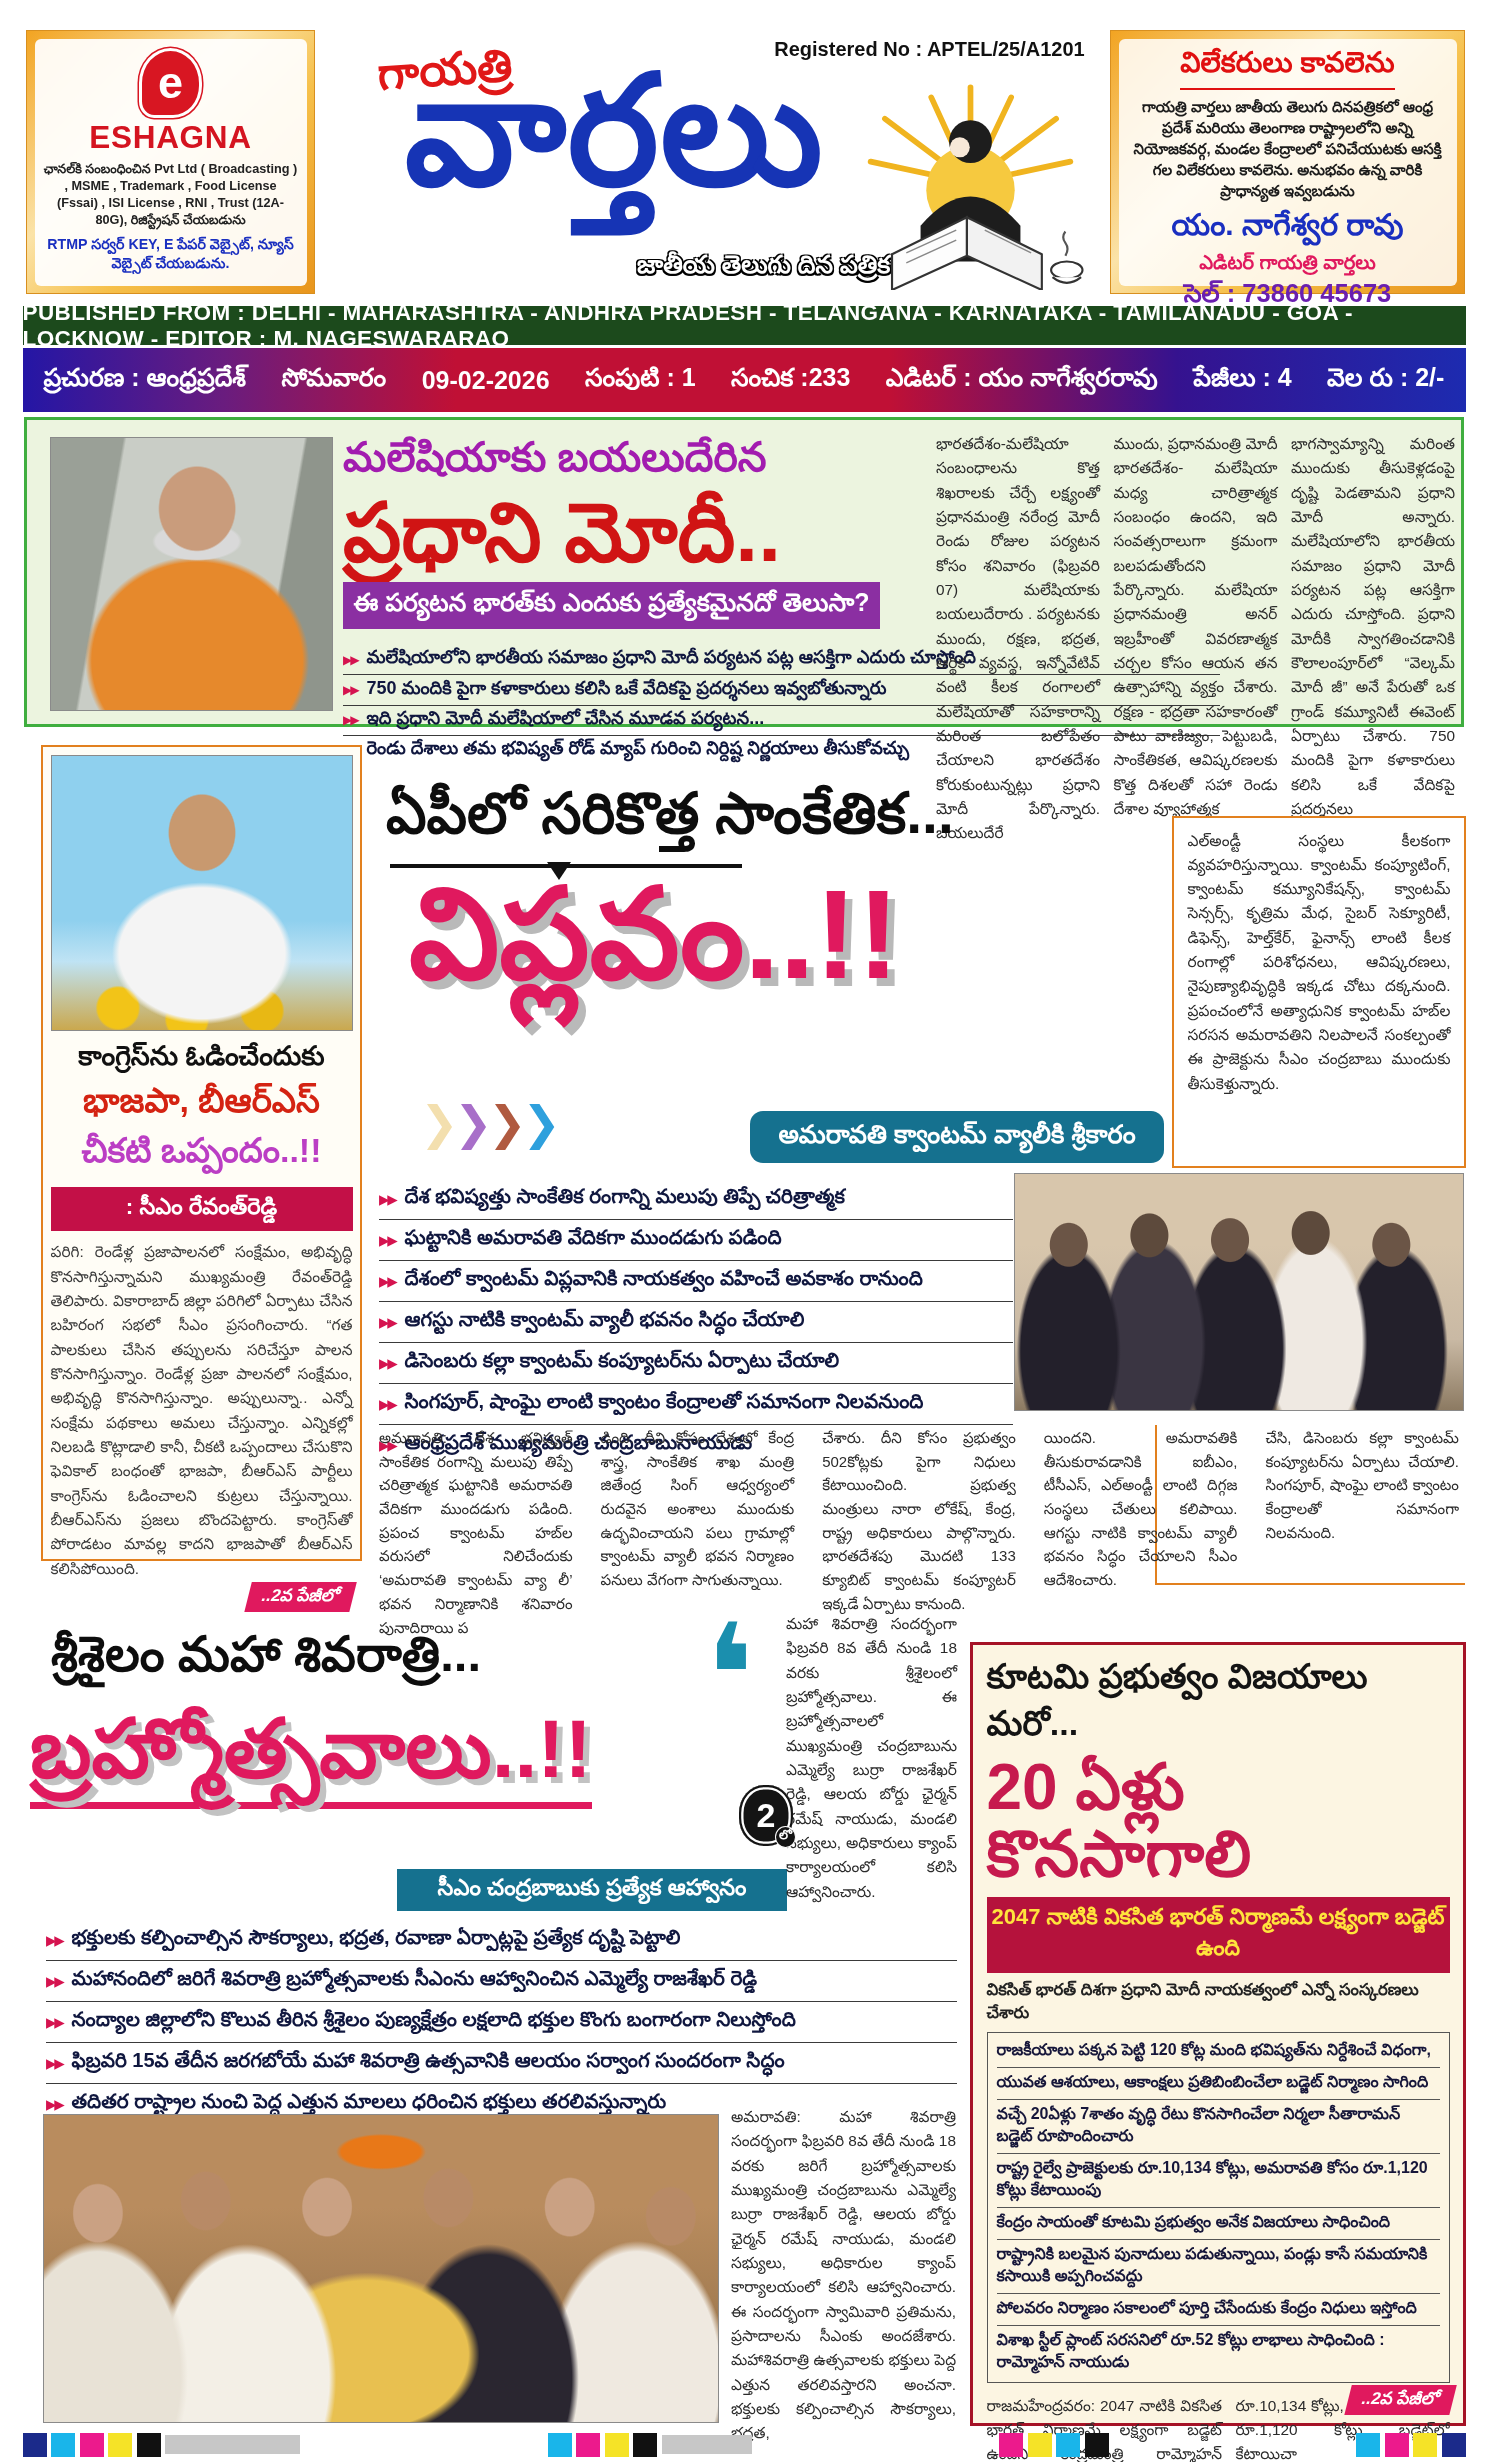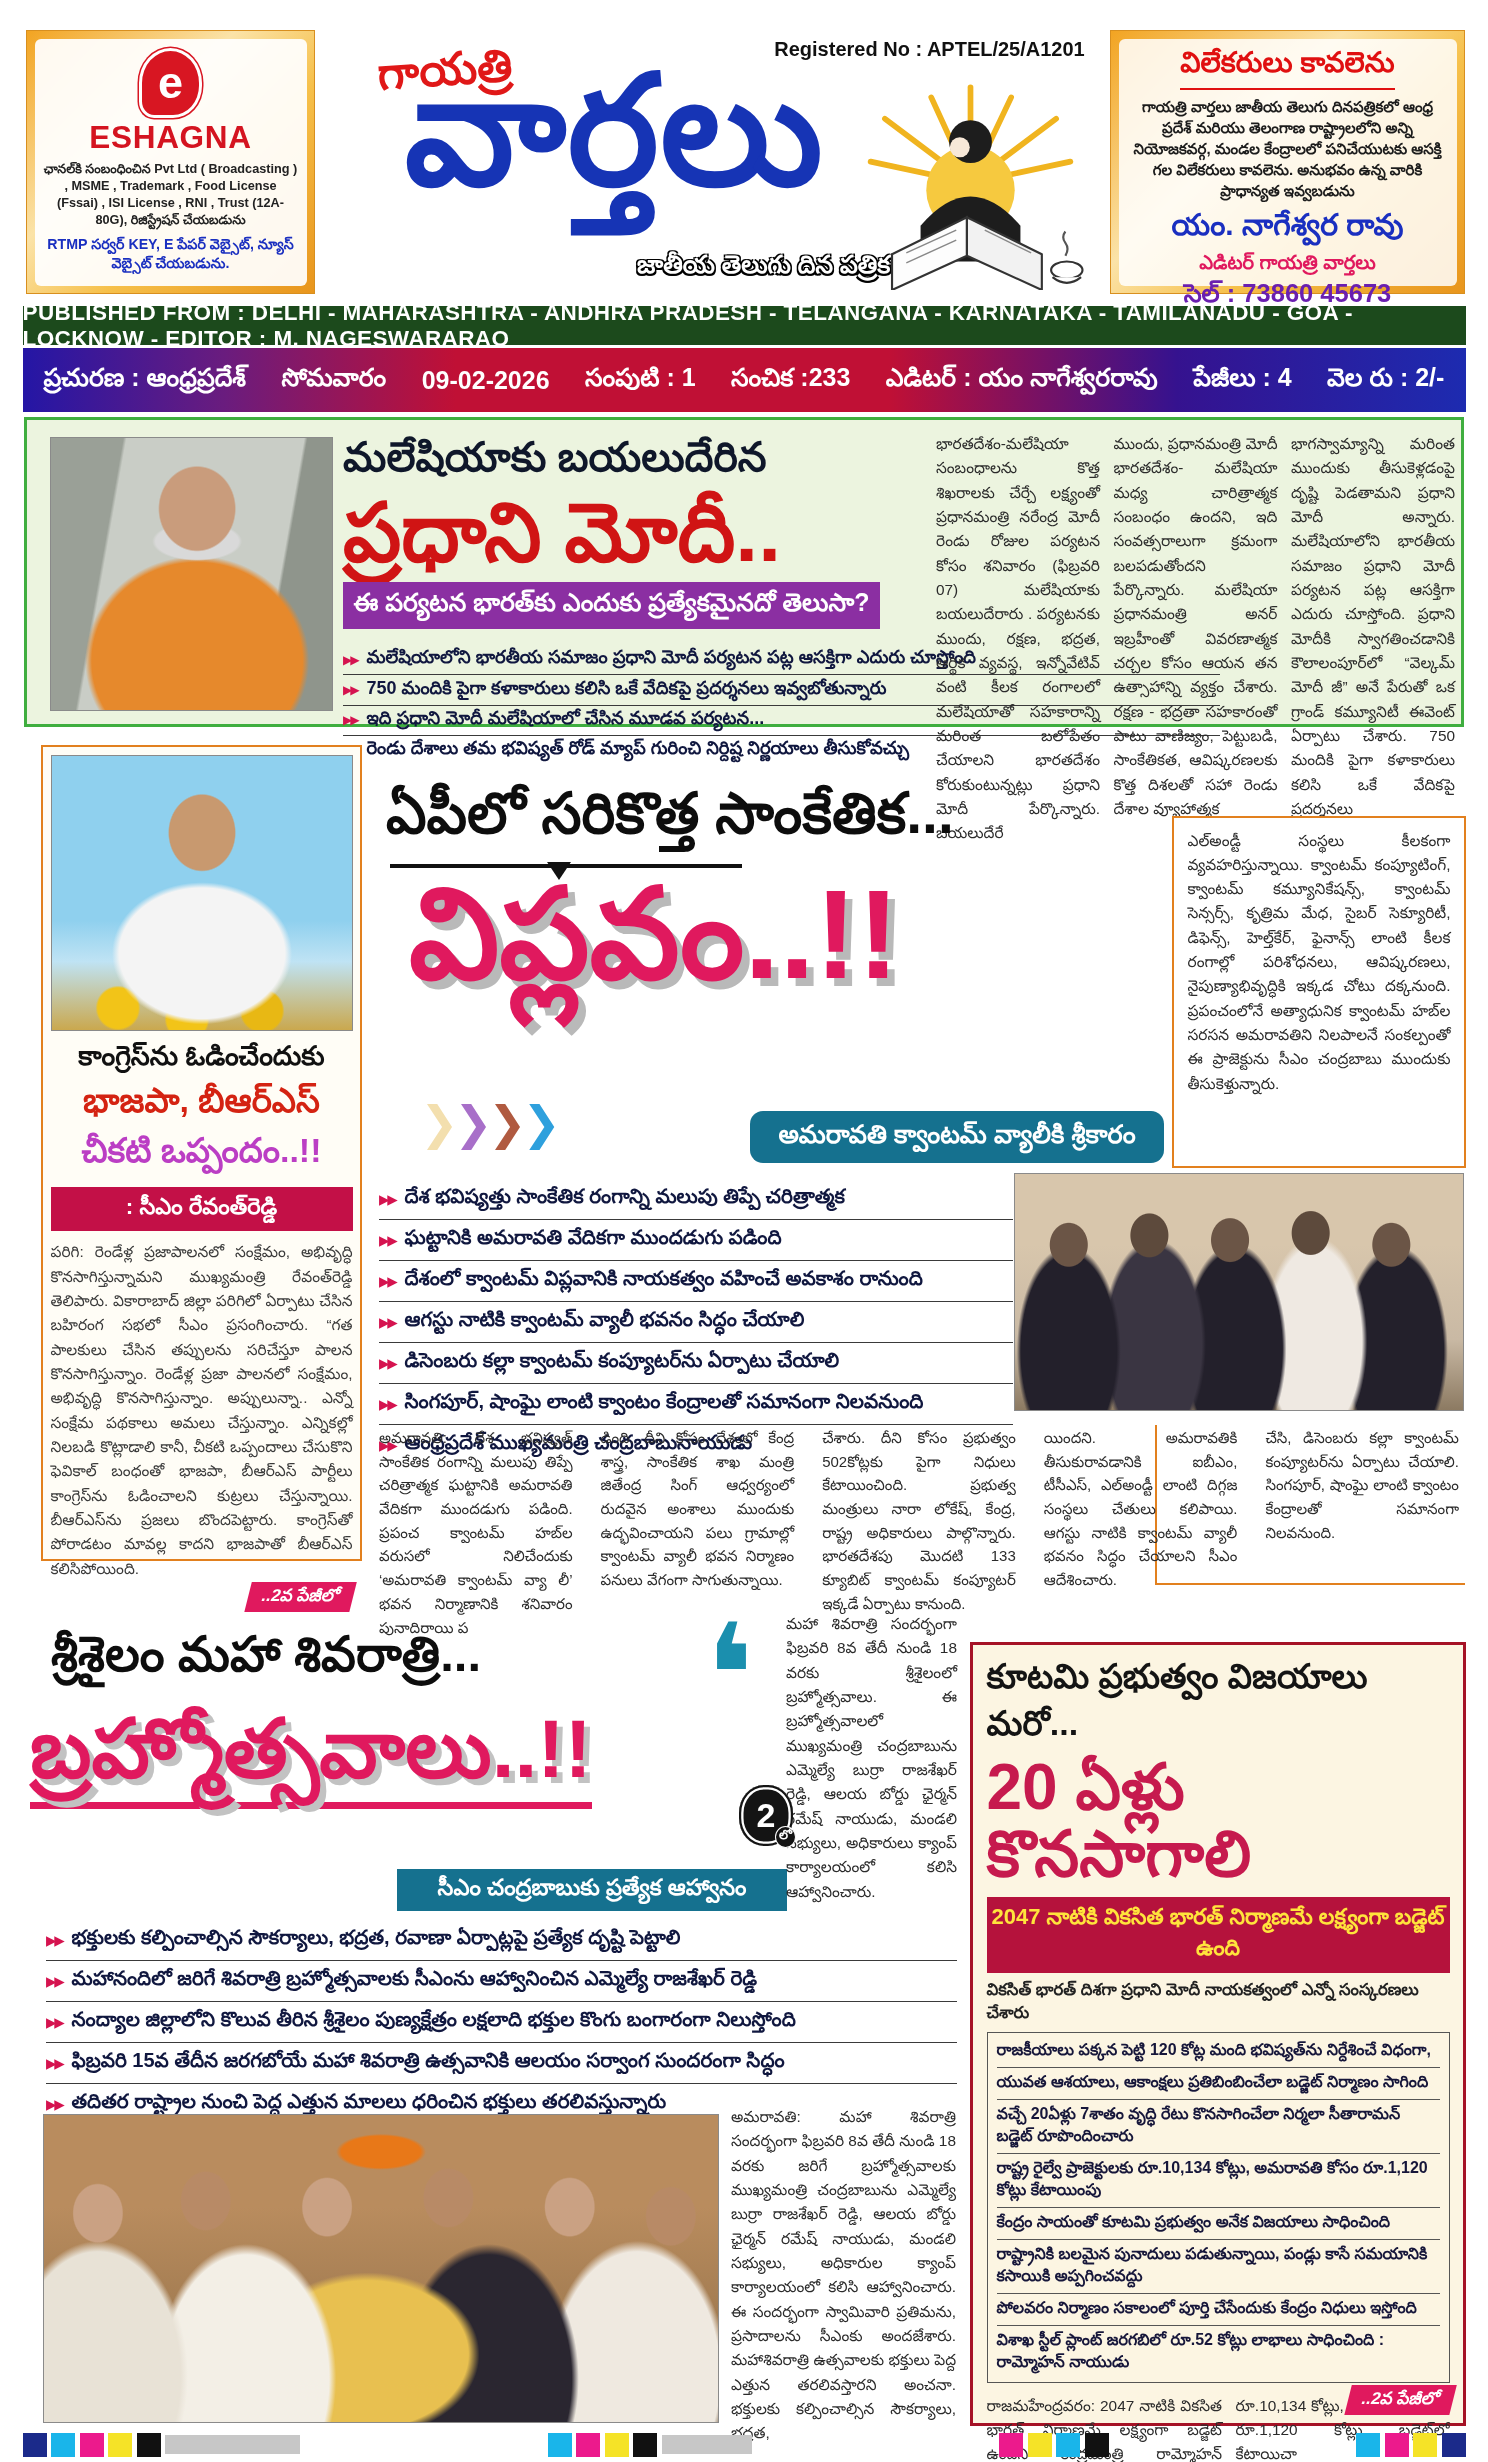--- a/index.html
+++ b/index.html
@@ -107,21 +107,21 @@
     <span>వెల రు : 2/-</span>
   </div>
 
   <div class="abs" style="left:24px;top:417px;width:1440px;height:310px;background:#ecf4df;border:3px solid #3fae3f;">
     <div class="abs photo" style="left:22.5px;top:16.5px;width:283px;height:274px;background:
         radial-gradient(39px 43px at 52% 26%, #c99c7c 96%, transparent),
         radial-gradient(45px 19.5px at 52% 38%, #d9d9d9 92%, transparent),
         radial-gradient(112px 105px at 52% 82%, #e6892c 94%, transparent),
         linear-gradient(100deg,#9aa097 22%,#c9cdc6 23%,#c9cdc6 77%,#8f958c 78%);"></div>
     <div class="abs" style="left:316px;top:13.5px;width:577px;">
-      <div style="font-size:41px;font-weight:800;color:#0f172a;">మలేషియాకు బయలుదేరిన</div>
+      <div style="font-size:41px;font-weight:800;color:#a21caf;">మలేషియాకు బయలుదేరిన</div>
       <div style="font-size:82px;font-weight:800;color:#d01414;line-height:1.02;">ప్రధాని మోదీ..</div>
       <div style="margin-top:7.5px;background:#8b2fa2;color:#fff;font-size:25px;font-weight:800;padding:6px 10.5px;display:inline-block;">ఈ పర్యటన భారత్‌కు ఎందుకు ప్రత్యేకమైనదో తెలుసా?</div>
     </div>
     <div class="abs" style="left:316px;top:225px;width:877px;">
       <div class="bullet" style="font-size:18px;padding:2.2px 0;">మలేషియాలోని భారతీయ సమాజం ప్రధాని మోదీ పర్యటన పట్ల ఆసక్తిగా ఎదురు చూస్తోంది</div>
       <div class="bullet" style="font-size:18px;padding:2.2px 0;">750 మందికి పైగా కళాకారులు కలిసి ఒకే వేదికపై ప్రదర్శనలు ఇవ్వబోతున్నారు</div>
       <div class="bullet" style="font-size:18px;padding:2.2px 0;">ఇది ప్రధాని మోదీ మలేషియాలో చేసిన మూడవ పర్యటన...</div>
       <div class="bullet last" style="font-size:18px;padding:2.2px 0;">రెండు దేశాలు తమ భవిష్యత్ రోడ్ మ్యాప్ గురించి నిర్దిష్ట నిర్ణయాలు తీసుకోవచ్చు</div>
     </div>
 
@@ -235,21 +235,21 @@
     <div style="background:#b5123c;color:#ffe43c;font-size:22px;font-weight:800;text-align:center;padding:6.7px 3px;margin-top:9px;">2047 నాటికి వికసిత భారత్ నిర్మాణమే లక్ష్యంగా బడ్జెట్ ఉంది</div>
     <div style="font-size:16.5px;font-weight:800;color:#222;margin-top:7.5px;">వికసిత్ భారత్ దిశగా ప్రధాని మోదీ నాయకత్వంలో ఎన్నో సంస్కరణలు చేశారు</div>
     <div style="border:1.5px solid #555;padding:3px 9px;margin-top:6px;">
       <div style="font-size:16px;font-weight:700;color:#16163a;border-bottom:1.5px solid #555;padding:4.5px 0;">రాజకీయాలు పక్కన పెట్టి 120 కోట్ల మంది భవిష్యత్‌ను నిర్దేశించే విధంగా,</div>
       <div style="font-size:16px;font-weight:700;color:#16163a;border-bottom:1.5px solid #555;padding:4.5px 0;">యువత ఆశయాలు, ఆకాంక్షలు ప్రతిబింబించేలా బడ్జెట్ నిర్మాణం సాగింది</div>
       <div style="font-size:16px;font-weight:700;color:#16163a;border-bottom:1.5px solid #555;padding:4.5px 0;">వచ్చే 20ఏళ్లు 7శాతం వృద్ధి రేటు కొనసాగించేలా నిర్మలా సీతారామన్ బడ్జెట్ రూపొందించారు</div>
       <div style="font-size:16px;font-weight:700;color:#16163a;border-bottom:1.5px solid #555;padding:4.5px 0;">రాష్ట్ర రైల్వే ప్రాజెక్టులకు రూ.10,134 కోట్లు, అమరావతి కోసం రూ.1,120 కోట్లు కేటాయింపు</div>
       <div style="font-size:16px;font-weight:700;color:#16163a;border-bottom:1.5px solid #555;padding:4.5px 0;">కేంద్రం సాయంతో కూటమి ప్రభుత్వం అనేక విజయాలు సాధించింది</div>
       <div style="font-size:16px;font-weight:700;color:#16163a;border-bottom:1.5px solid #555;padding:4.5px 0;">రాష్ట్రానికి బలమైన పునాదులు పడుతున్నాయి, పండ్లు కాసే సమయానికి కసాయికి అప్పగించవద్దు</div>
       <div style="font-size:16px;font-weight:700;color:#16163a;border-bottom:1.5px solid #555;padding:4.5px 0;">పోలవరం నిర్మాణం సకాలంలో పూర్తి చేసేందుకు కేంద్రం నిధులు ఇస్తోంది</div>
-      <div style="font-size:16px;font-weight:700;color:#16163a;padding:4.5px 0;">విశాఖ స్టీల్ ప్లాంట్ జరగబిలో రూ.52 కోట్లు లాభాలు సాధించింది : రామ్మోహన్ నాయుడు</div>
+      <div style="font-size:16px;font-weight:700;color:#16163a;padding:4.5px 0;">విశాఖ స్టీల్ ప్లాంట్ సరసనిలో రూ.52 కోట్లు లాభాలు సాధించింది : రామ్మోహన్ నాయుడు</div>
     </div>
     <div style="display:flex;gap:13.5px;margin-top:10.5px;">
       <div class="bodytxt jt" style="flex:1.1;font-size:15.4px;">రాజమహేంద్రవరం: 2047 నాటికి వికసిత భారత్ నిర్మాణమే లక్ష్యంగా బడ్జెట్ ఉందని కేంద్రమంత్రి రామ్మోహన్ నాయుడు అన్నారు. రాజమహేంద్రవరంలో మీడియాతో మాట్లాడిన ఆయన.. వికసిత్ భారత్ దిశగా ప్రధాని మోదీ నాయకత్వంలో ఎన్నో సంస్కరణలు చేశారని తెలిపారు. రాజకీయాలను పక్కన పెట్టి 120 కోట్ల మంది భవిష్యత్‌ను నిర్దేశించేలా, యువత ఆశయాలు, ఆకాంక్షలు ప్రతిబింబించేలా బడ్జెట్ నిర్మాణం సాగిందన్నారు. వచ్చే 20ఏళ్లు 7శాతం వృద్ధి రేటు కొనసాగించేలా నిర్మలా సీతారామన్ బడ్జెట్ రూపొందించారన్నారు. రాష్ట్ర రైల్వే ప్రాజెక్టులకు</div>
       <div style="flex:1;">
         <div class="bodytxt jt" style="font-size:15.4px;">రూ.10,134 కోట్లు, అమరావతి కోసం రూ.1,120 కోట్లు బడ్జెట్‌లో కేటాయిచా</div>
 
       </div>
     </div>
     <div style="position:absolute;right:10.5px;bottom:7.5px;"><span class="pinkbadge" style="font-size:17px;">..2వ పేజీలో</span></div>
   </div>

